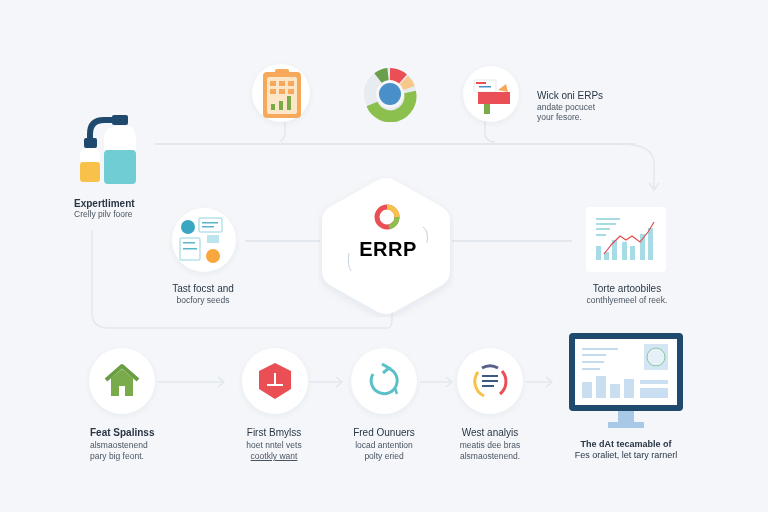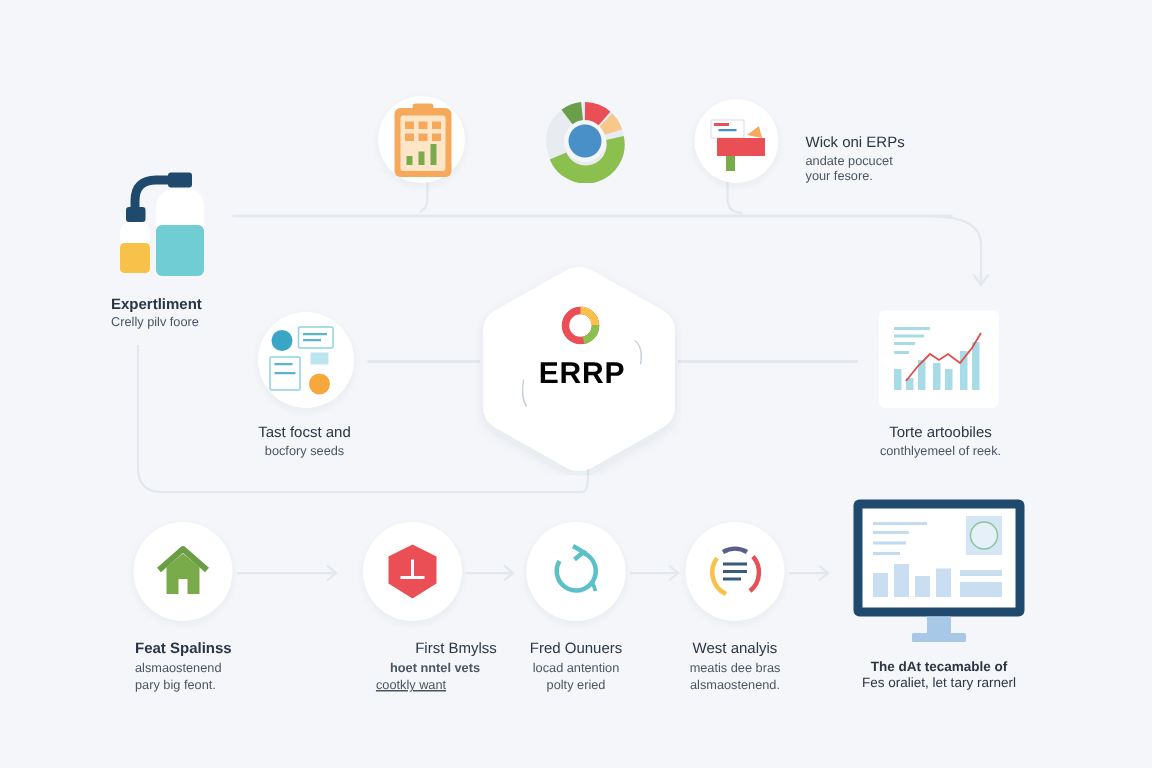--- a/index.html
+++ b/index.html
@@ -229,22 +229,22 @@
   <svg width="30" height="12">
       <line x1="0" y1="6" x2="26" y2="6" stroke="#e3e8ee" stroke-width="1.5"></line>
       <path d="M20 1 L26 6 L20 11" stroke="#e3e8ee" stroke-width="1.5" fill="none"></path>
     </svg>
 </div>
 
 <div class="label-title" style="left:90px; top:427px;">Feat Spalinss</div>
 <div class="label-sub" style="left:90px; top:440px;">alsmaostenend</div>
 <div class="label-sub" style="left:90px; top:451px;">pary big feont.</div>
 
-<div class="label-title center" style="left:274px; top:427px; font-weight:normal;margin-left:30px;">First Bmylss</div>
-<div class="label-sub center" style="left:290px; top:440px;font-weight:bold;">hoet nntel vets</div>
+<div class="label-title center" style="left:274px; top:427px; font-weight:normal;">First Bmylss</div>
+<div class="label-sub center" style="left:274px; top:440px;">hoet nntel vets</div>
 <div class="label-sub center" style="left:274px; top:451px;text-decoration:underline;">cootkly want</div>
 
 <div class="label-title center" style="left:384px; top:427px; font-weight:normal;">Fred Ounuers</div>
 <div class="label-sub center" style="left:384px; top:440px;">locad antention</div>
 <div class="label-sub center" style="left:384px; top:451px;">polty eried</div>
 
 <div class="label-title center" style="left:490px; top:427px; font-weight:normal;">West analyis</div>
 <div class="label-sub center" style="left:490px; top:440px;">meatis dee bras</div>
 <div class="label-sub center" style="left:490px; top:451px;">alsmaostenend.</div>
 

